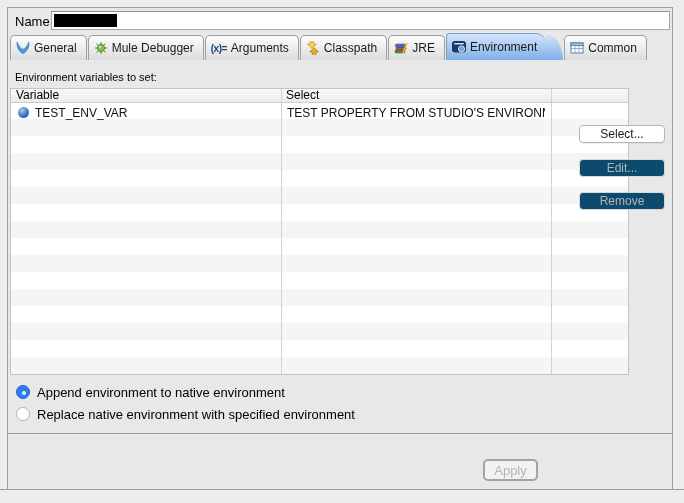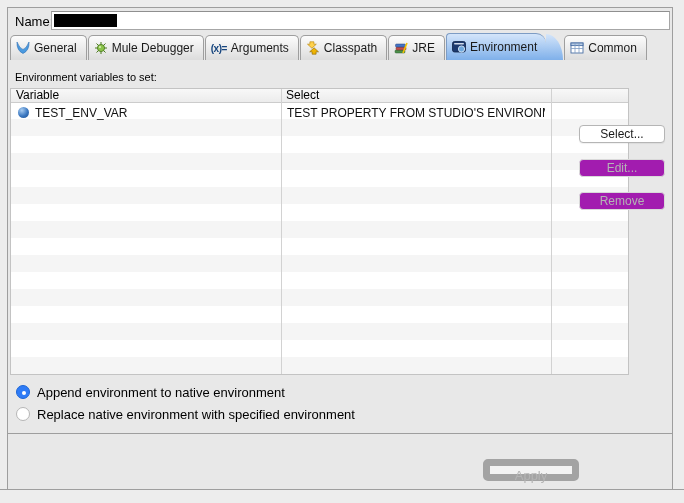--- a/index.html
+++ b/index.html
@@ -83,37 +83,37 @@
   .cell-var { position:absolute; left:24px; top:2px; white-space:nowrap; }
   .cell-val { position:absolute; left:276px; top:2px; width:258px; white-space:nowrap; overflow:hidden; }
 
   
   .side-btn {
     position:absolute; left:571px; width:86px; height:18px;
     border-radius:4px; font-size:12px; text-align:center; line-height:16px;
     background:#ffffff; border:1px solid #b5b5b5; color:#1a1a1a;
     box-shadow:0 1px 1px rgba(0,0,0,0.06);
   }
-  .side-btn.disabled { background:#a21caf; border-color:#d9d9d9; color:var(--disabled-text,#b4b4b4); box-shadow:none; }
+  .side-btn.disabled { background:#0c4a6e; border-color:#d9d9d9; color:var(--disabled-text,#b4b4b4); box-shadow:none; }
   .sb0 { top:31px; } .sb1 { top:65px; } .sb2 { top:99px; } .sb3 { top:132px; }
 
   
   .radio-row { position:absolute; left:8px; height:16px; display:flex; align-items:center; gap:7px; }
   .r0 { top:324px; } .r1 { top:346px; }
   .rb { width:14px; height:14px; border-radius:50%; flex:none; position:relative;
         background:#fff; border:1px solid #b6b6b6; }
   .rb.on { background:var(--radio-selected,#2e7bf6); border-color:#1d66d6; }
   .rb.on::after { content:""; position:absolute; left:4.5px; top:4.5px; width:4px; height:4px; border-radius:50%; background:#fff; }
   .radio-label { font-size:13px; color:#000; }
 
   
   .footer-btn {
-    position:absolute; top:451px; width:96px; height:22px;
+    position:absolute; top:451px; width:55px; height:22px;
     border-radius:5px; font-size:13px; text-align:center; line-height:20px;
-    background:#f2f2f2; border:7px solid #a3a3a3; color:var(--disabled-text,#b4b4b4);
+    background:#f2f2f2; border:2px solid #a3a3a3; color:var(--disabled-text,#b4b4b4);
   }
   .fb-apply { left:475px; } .fb-revert { left:572px; }
 </style>
 </head>
 <body>
 
 <div class="panel">
 
   <span class="name-label">Name:</span>
   <div class="name-input">

